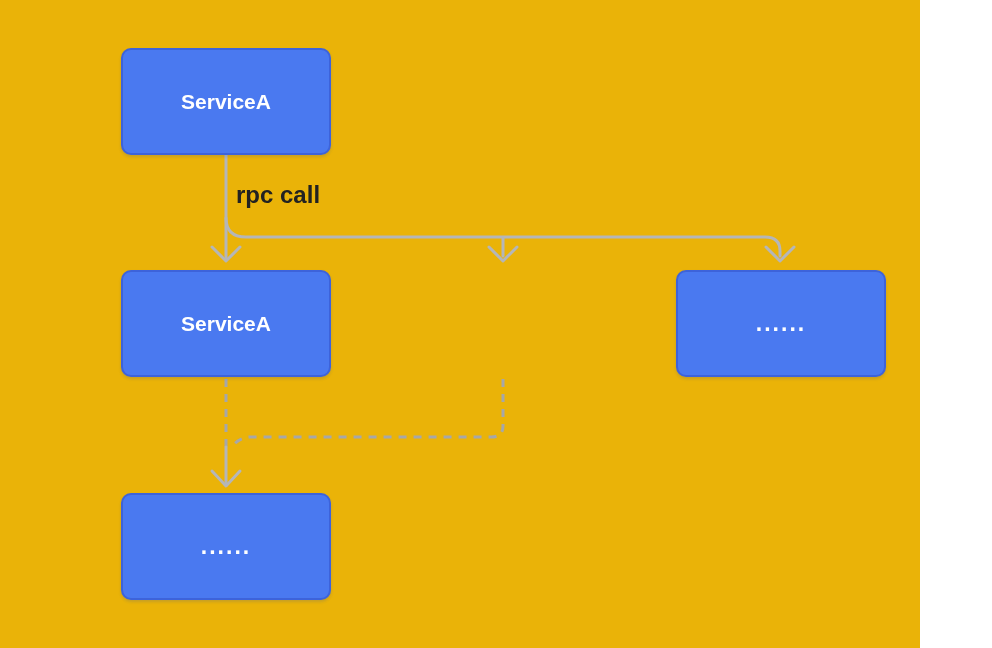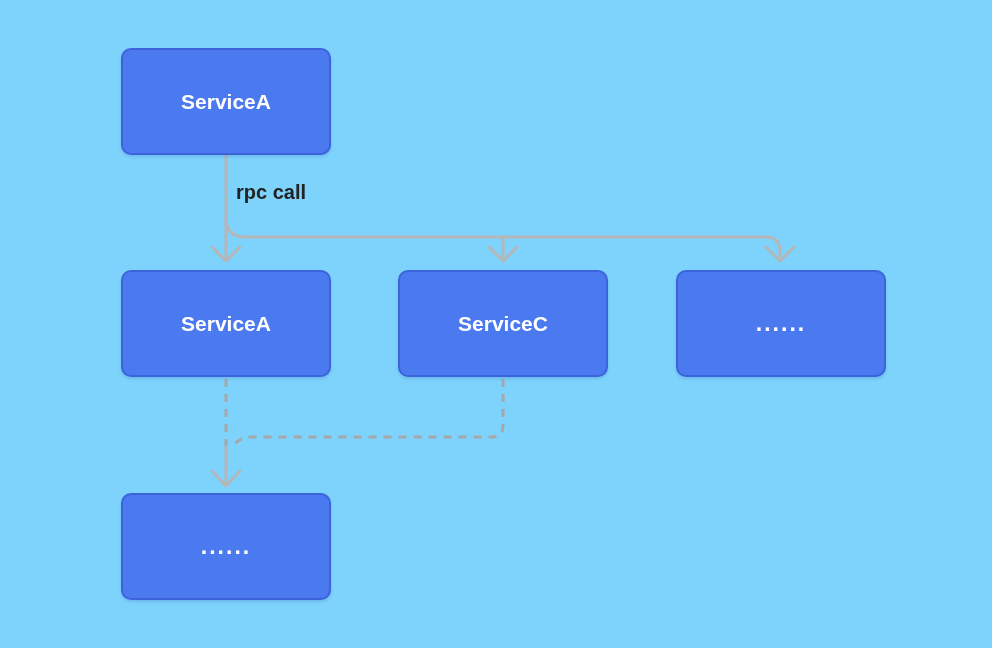--- a/index.html
+++ b/index.html
@@ -4,23 +4,23 @@
 <style>
   html, body {
     margin: 0;
     padding: 0;
   }
   body {
     font-family: "Liberation Sans", sans-serif;
   }
   .canvas {
     position: relative;
-    width: 992px;
+    width: 920px;
     height: 648px;
-    background: #7dd3fc;
+    background: #eab308;
     overflow: hidden;
   }
   .edges {
     position: absolute;
     inset: 0;
     width: 992px;
     height: 648px;
   }
   .node {
     position: absolute;
@@ -42,21 +42,21 @@
   .node-b { left: 121px; top: 270px; }
   .node-c { left: 398px; top: 270px; }
   .node-d { left: 676px; top: 270px; }
   .node-e { left: 121px; top: 493px; }
   .node-dots { font-size: 23px; letter-spacing: 2px; }
   .edge-label {
     position: absolute;
     left: 236px;
     top: 181px;
     color: #222222;
-    font-size: 20px;
+    font-size: 24px;
     font-weight: bold;
   }
 </style>
 </head>
 <body>
 
 <div class="canvas">
 
   <svg class="edges" viewBox="0 0 992 648" fill="none" xmlns="http://www.w3.org/2000/svg">
 
@@ -80,23 +80,20 @@
   <div class="node node-a">
     <span>ServiceA</span>
   </div>
 
   <div class="edge-label">rpc call</div>
 
   <div class="node node-b">
     <span>ServiceA</span>
   </div>
 
-  <div class="node node-c">
-    <span>ServiceC</span>
-  </div>
 
   <div class="node node-d node-dots">
     <span>......</span>
   </div>
 
   <div class="node node-e node-dots">
     <span>......</span>
   </div>
 
 </div>

